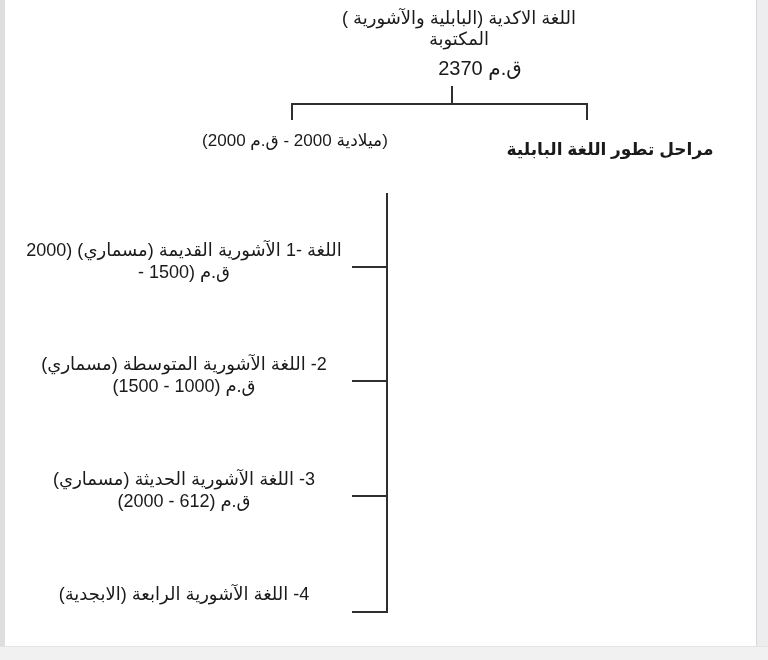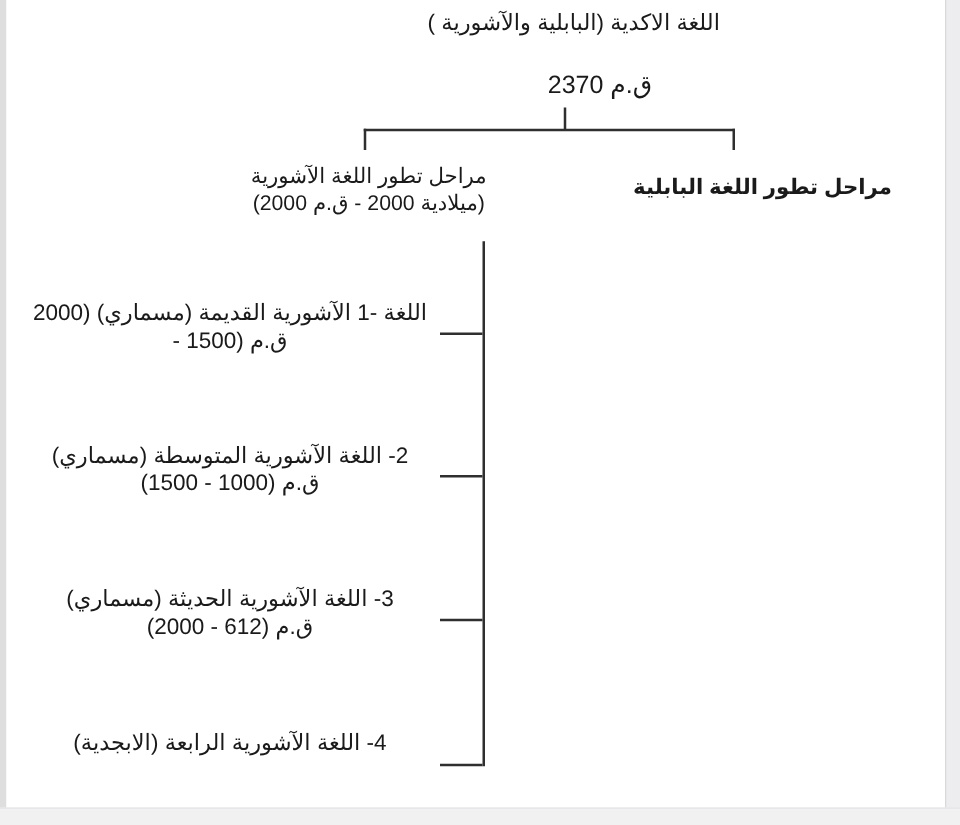--- a/index.html
+++ b/index.html
@@ -25,31 +25,31 @@
 <body>
 
 <div class="canvas">
 
   <div class="edge edge-left"></div>
   <div class="edge edge-right"></div>
   <div class="edge edge-bottom"></div>
 
   <div class="txt title-block" dir="rtl">
     <div>اللغة الاكدية (البابلية والآشورية )</div>
+    <div>المكتوبة</div>
   </div>
 
   <div class="txt root-date" dir="ltr">2370‎ ‎ق.م</div>
 
   <div class="line" style="left:451px;top:86px;width:2px;height:18px;"></div>
   <div class="line" style="left:291px;top:103px;width:297px;height:2px;"></div>
   <div class="line" style="left:291px;top:103px;width:2px;height:17px;"></div>
   <div class="line" style="left:586px;top:103px;width:2px;height:17px;"></div>
 
   <div class="txt assyrian-label">
-    <div dir="rtl">مراحل تطور اللغة الآشورية</div>
     <div dir="ltr">(2000‎ ‎ق.م‎ - 2000‎ ‎ميلادية‎)</div>
   </div>
   <div class="txt babylonian-label" dir="rtl">مراحل تطور اللغة البابلية</div>
 
   <div class="line" style="left:386px;top:193px;width:2px;height:420px;"></div>
   <div class="line" style="left:352px;top:266px;width:34px;height:2px;"></div>
   <div class="line" style="left:352px;top:380px;width:34px;height:2px;"></div>
   <div class="line" style="left:352px;top:495px;width:34px;height:2px;"></div>
   <div class="line" style="left:352px;top:611px;width:34px;height:2px;"></div>
 

